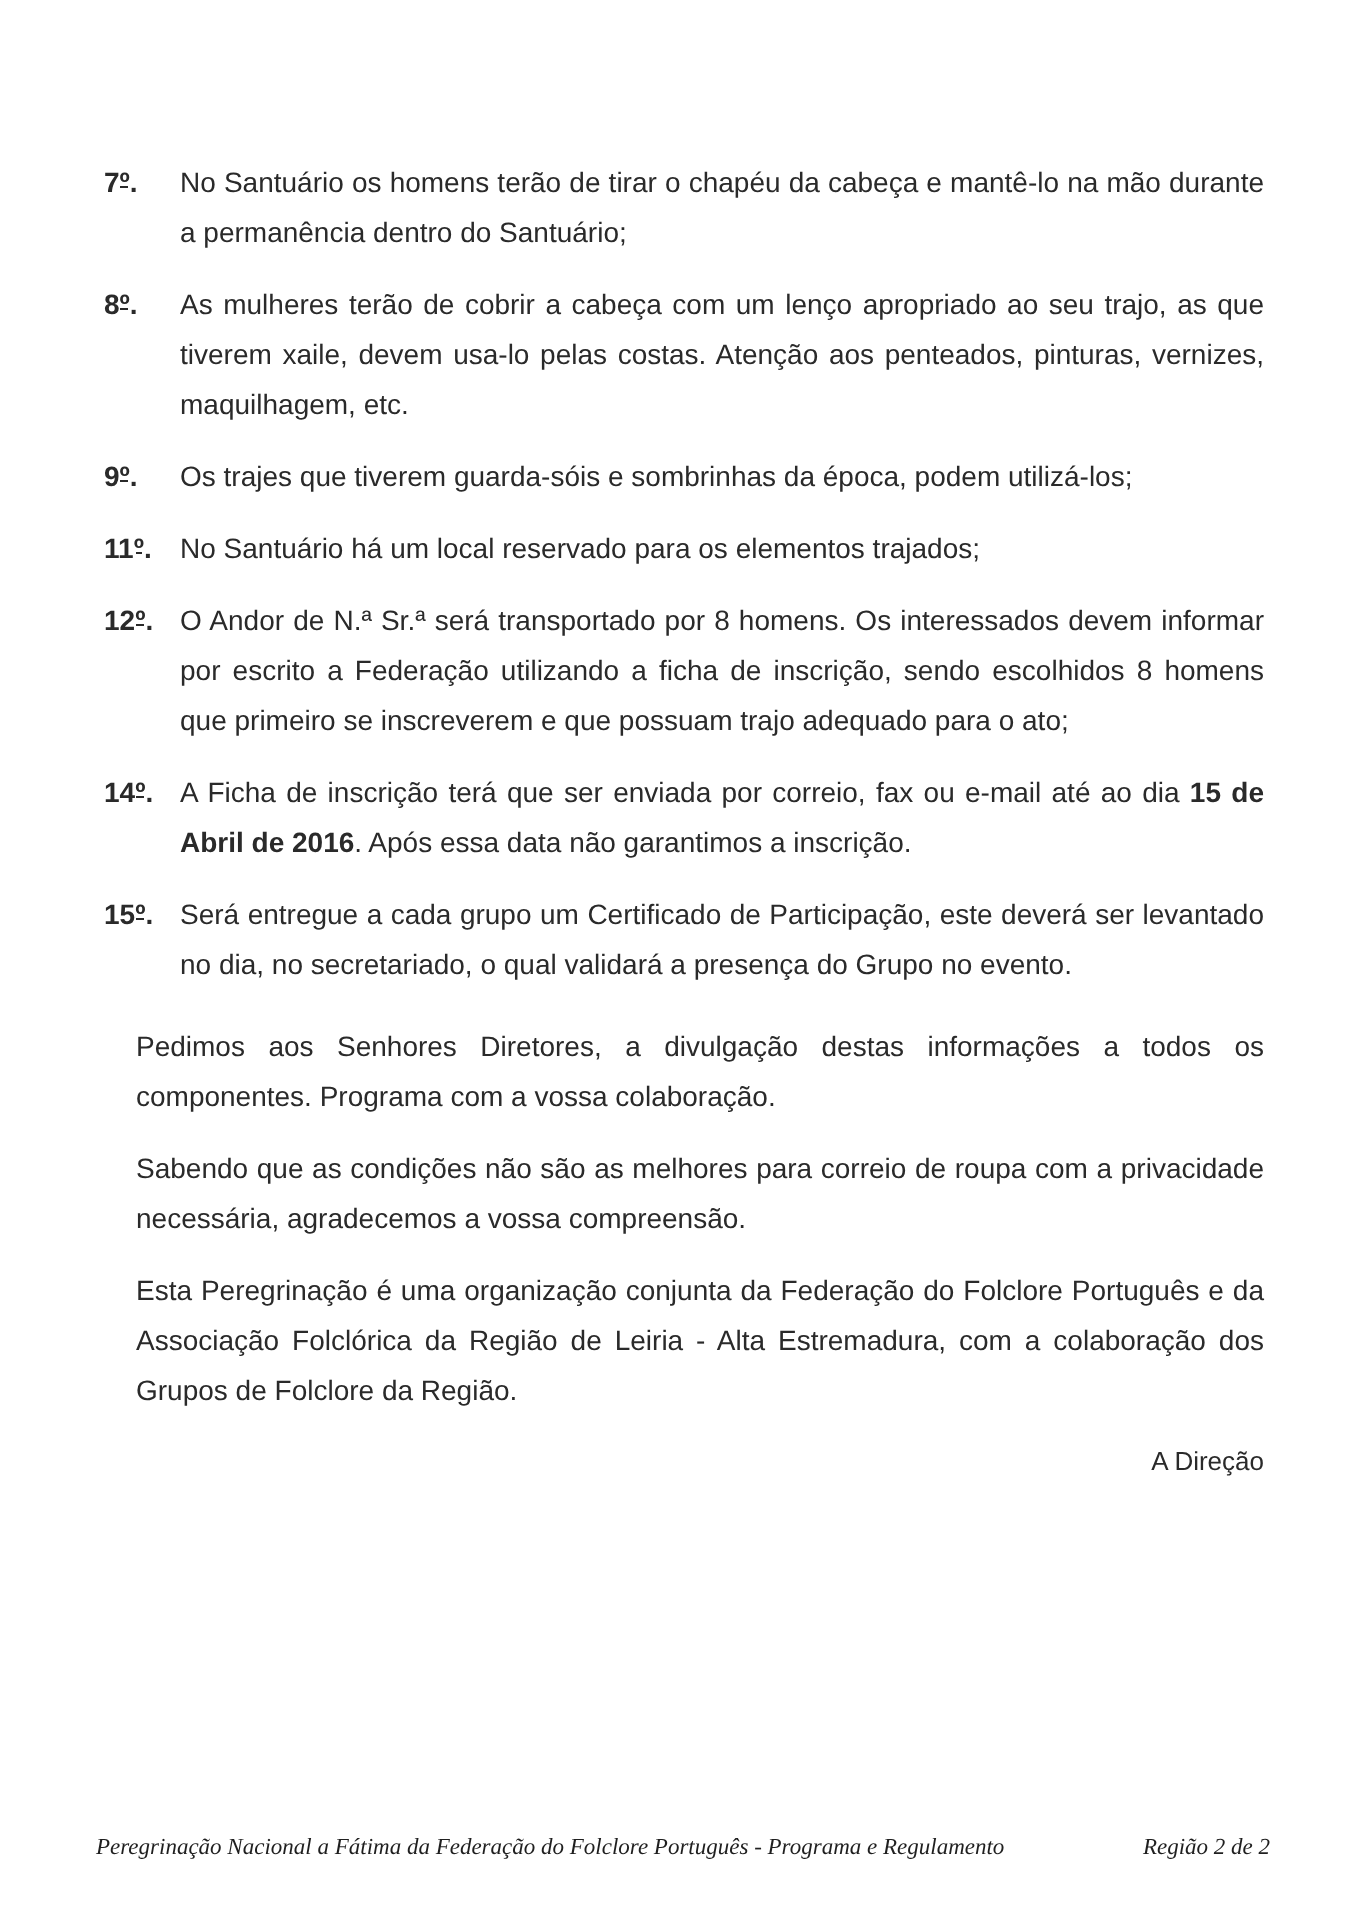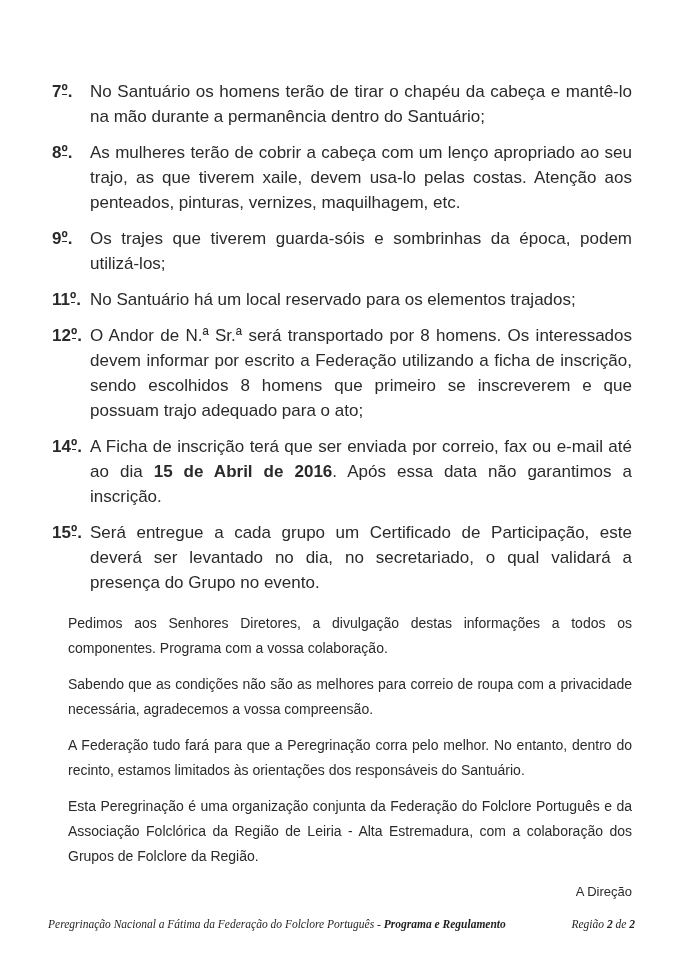--- a/index.html
+++ b/index.html
@@ -18,21 +18,21 @@
   .page {
     position: absolute;
     inset: 0;
     padding: 79px 47px 0 52px;
     box-sizing: border-box;
   }
   .rule-item {
     display: flex;
     align-items: flex-start;
     margin-bottom: 11px;
-    font-size: 17px;
+    font-size: 14px;
     line-height: 25px;
   }
   .rule-number {
     flex: 0 0 38px;
     font-weight: bold;
     white-space: nowrap;
   }
   .rule-ordinal {
     position: relative;
     font-weight: bold;
@@ -73,21 +73,21 @@
     display: flex;
     justify-content: space-between;
     align-items: baseline;
     font-family: "Liberation Serif", serif;
     font-style: italic;
     font-size: 11.5px;
     color: #1f1f1f;
   }
   .footer-title-bold,
   .footer-page-num {
-    font-weight: bold;
+    font-weight: normal;
   }
   .footer-page {
     white-space: nowrap;
   }
   strong.seg-bold {
     font-weight: bold;
   }
 </style>
 </head>
 <body>
@@ -129,21 +129,20 @@
 
   <div class="rule-item">
     <span class="rule-number"><span class="rule-digit">15</span><span class="rule-ordinal">º</span><span class="rule-dot">.</span></span>
     <span class="rule-text"><span>Será entregue a cada grupo um Certificado de Participação, este deverá ser levantado no dia, no secretariado, o qual validará a presença do Grupo no evento.</span></span>
   </div>
 </div>
 
   <div class="paragraphs" id="paragraphs">
       <p class="para">Pedimos aos Senhores Diretores, a divulgação destas informações a todos os componentes. Programa com a vossa colaboração.</p>
       <p class="para">Sabendo que as condições não são as melhores para correio de roupa com a privacidade necessária, agradecemos a vossa compreensão.</p>
-      <p class="para">A Federação tudo fará para que a Peregrinação corra pelo melhor. No entanto, dentro do recinto, estamos limitados às orientações dos responsáveis do Santuário.</p>
       <p class="para">Esta Peregrinação é uma organização conjunta da Federação do Folclore Português e da Associação Folclórica da Região de Leiria - Alta Estremadura, com a colaboração dos Grupos de Folclore da Região.</p>
     </div>
 
   <div class="signature">A Direção</div>
 
   <div class="page-footer">
     <div class="footer-title"><span>Peregrinação Nacional a Fátima da Federação do Folclore Português - </span><span class="footer-title-bold">Programa e Regulamento</span></div>
     <div class="footer-page"><span>Região</span>&nbsp;<span class="footer-page-num">2</span>&nbsp;<span>de</span>&nbsp;<span class="footer-page-num">2</span></div>
   </div>
 

